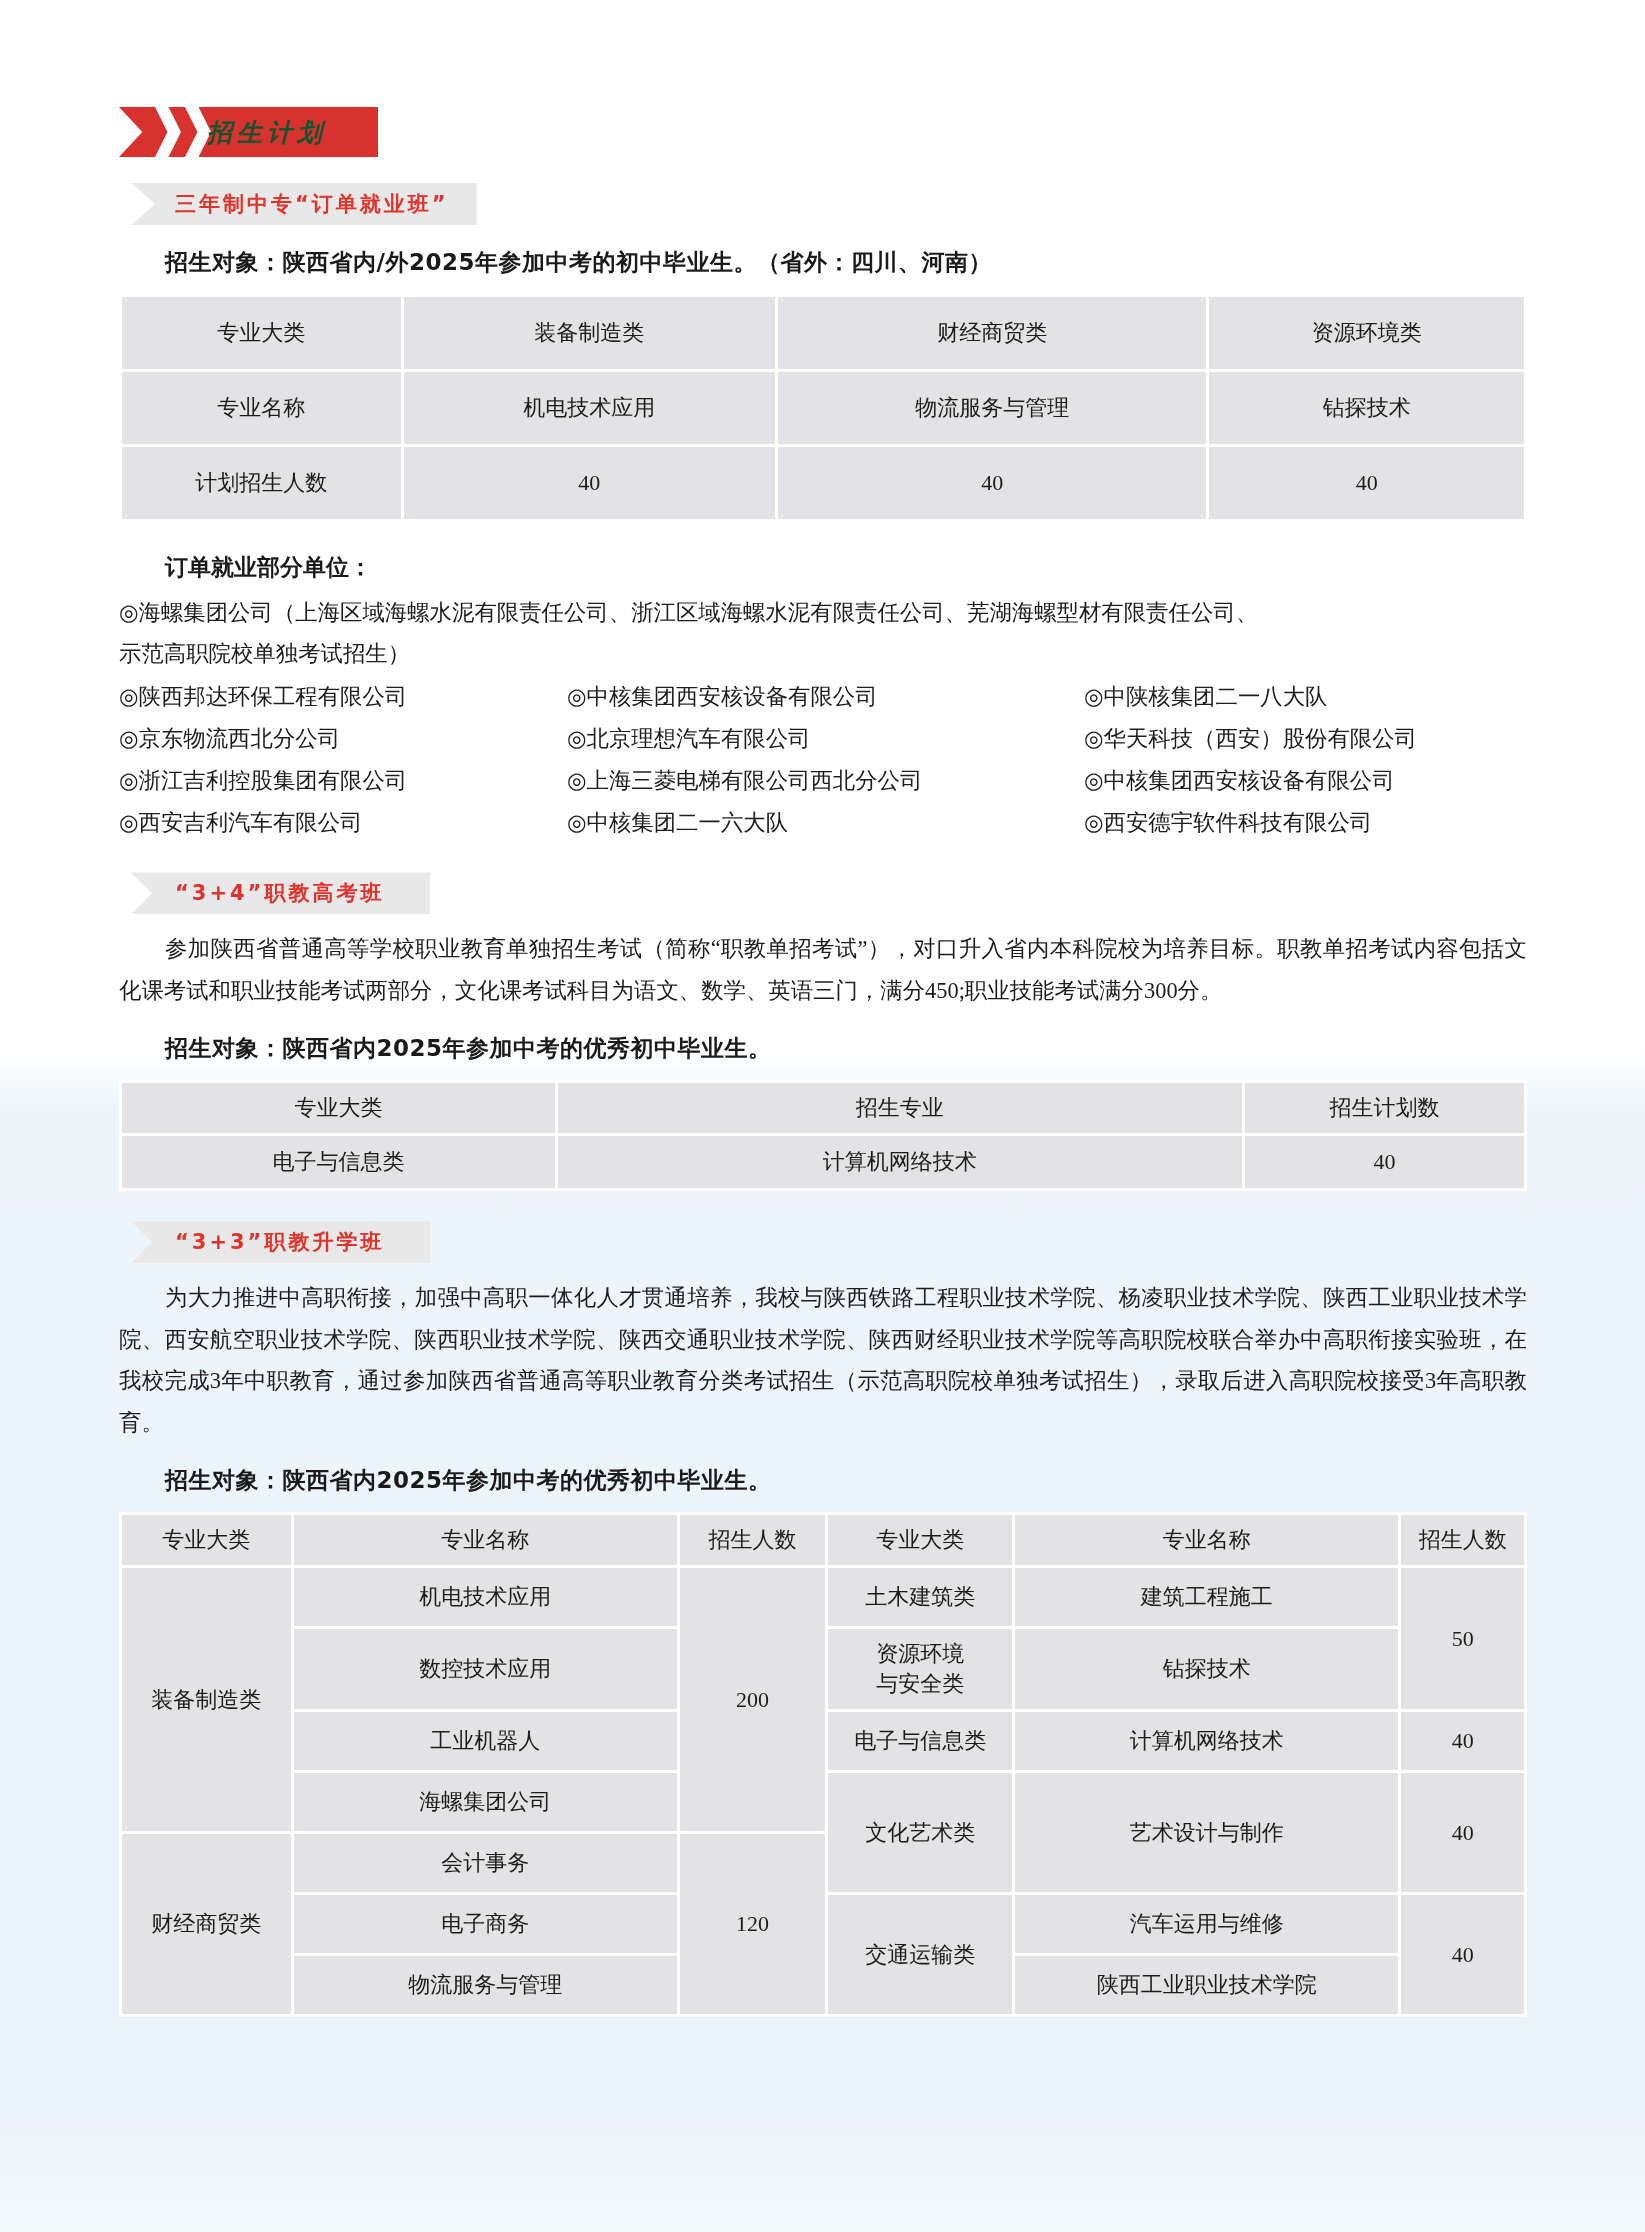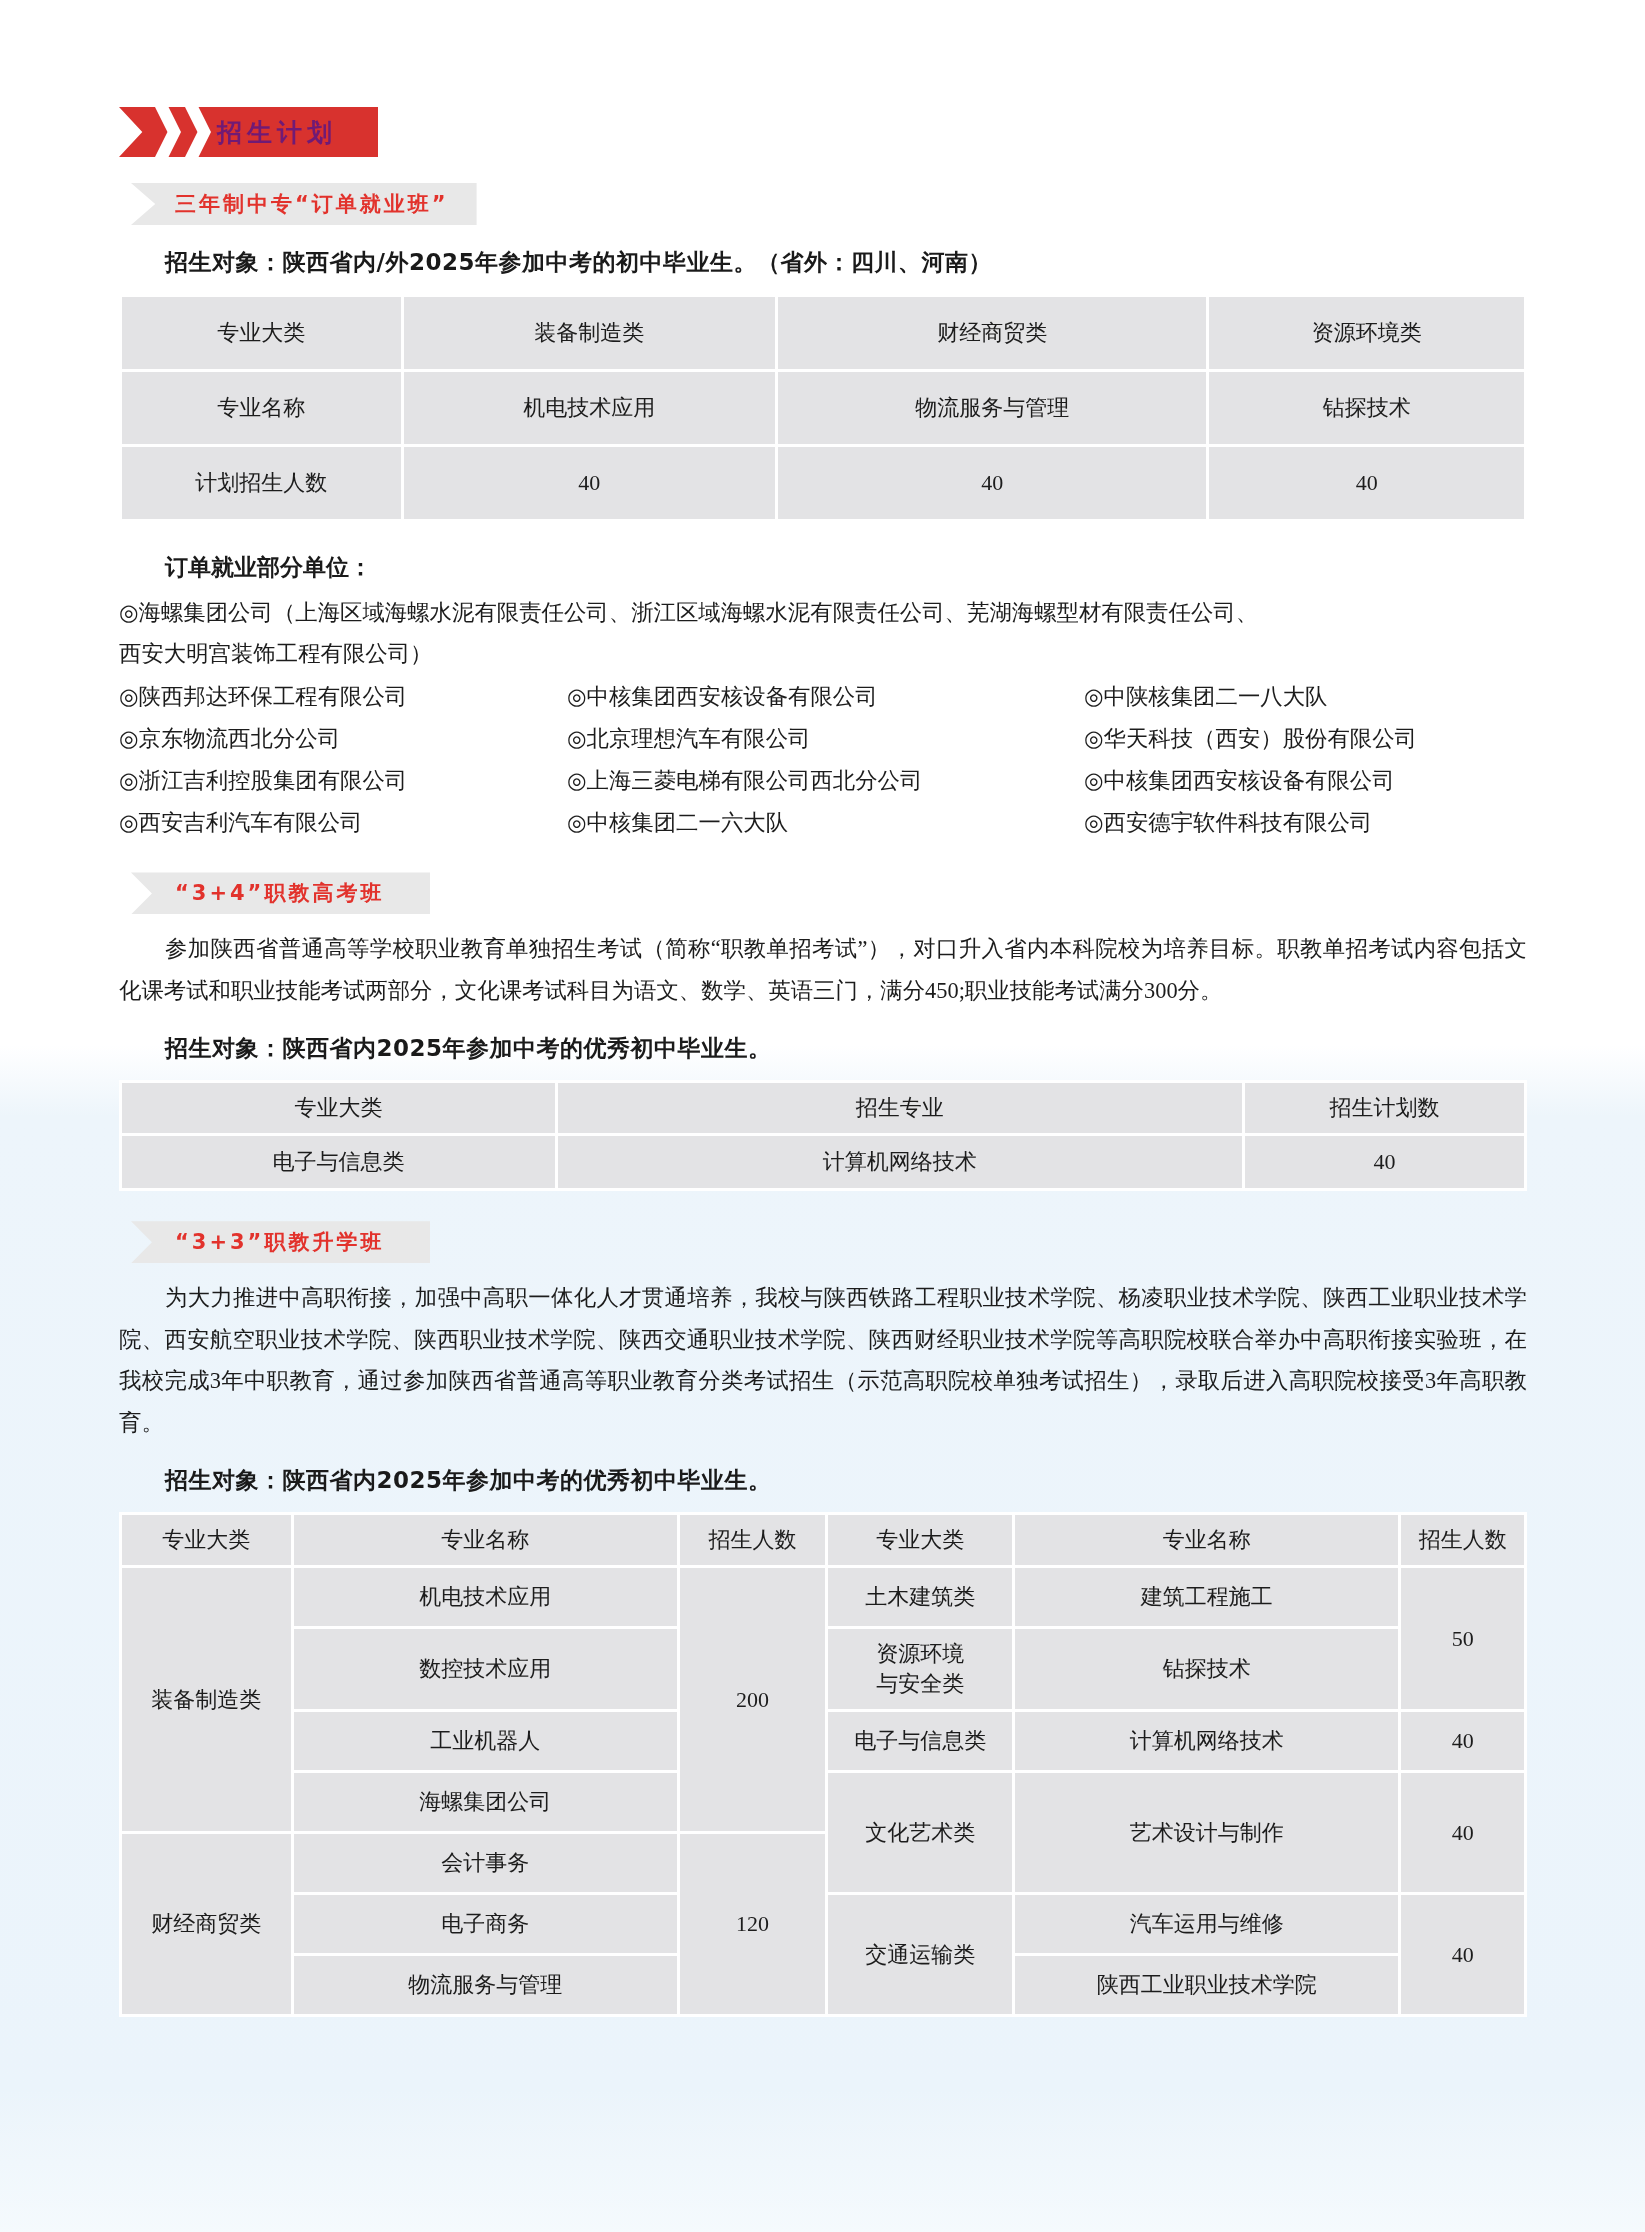--- a/index.html
+++ b/index.html
@@ -43,29 +43,30 @@
   .main-banner .chev {
     position: absolute;
     top: 0; bottom: 0;
     width: 26px;
     background: #ffffff;
   }
   .main-banner .chev1 { left: 36px; clip-path: polygon(0 0, 52% 0, 100% 50%, 52% 100%, 0 100%, 48% 50%); }
   .main-banner .chev2 { left: 66px; clip-path: polygon(0 0, 52% 0, 100% 50%, 52% 100%, 0 100%, 48% 50%); }
   .main-banner .label {
     position: absolute;
-    left: 98px;
+    left: 88px;
     top: 0; bottom: 0;
     display: flex;
     align-items: center;
-    color: #701a75;
+    color: #14532d;
     font-family: "DejaVu Sans", sans-serif;
     font-weight: bold;
     font-size: 25px;
     letter-spacing: 5px;
+    font-style: italic;
   }
 
   
   .sub-banner {
     position: relative;
     height: 42px;
     margin-top: 26px;
     margin-left: 12px;
     display: inline-block;
     min-width: 328px;
@@ -215,21 +216,21 @@
         <td class="k">计划招生人数</td>
         <td>40</td>
         <td>40</td>
         <td>40</td>
       </tr>
     </tbody>
   </table>
 
   <div class="unit-title">订单就业部分单位：</div>
   <div class="unit-wide">◎海螺集团公司（上海区域海螺水泥有限责任公司、浙江区域海螺水泥有限责任公司、芜湖海螺型材有限责任公司、</div>
-  <div class="unit-wide">西安大明宫装饰工程有限公司）</div>
+  <div class="unit-wide">示范高职院校单独考试招生）</div>
 
   <div class="unit-grid">
     <span>◎陕西邦达环保工程有限公司</span>
     <span>◎中核集团西安核设备有限公司</span>
     <span>◎中陕核集团二一八大队</span>
     <span>◎京东物流西北分公司</span>
     <span>◎北京理想汽车有限公司</span>
     <span>◎华天科技（西安）股份有限公司</span>
     <span>◎浙江吉利控股集团有限公司</span>
     <span>◎上海三菱电梯有限公司西北分公司</span>

